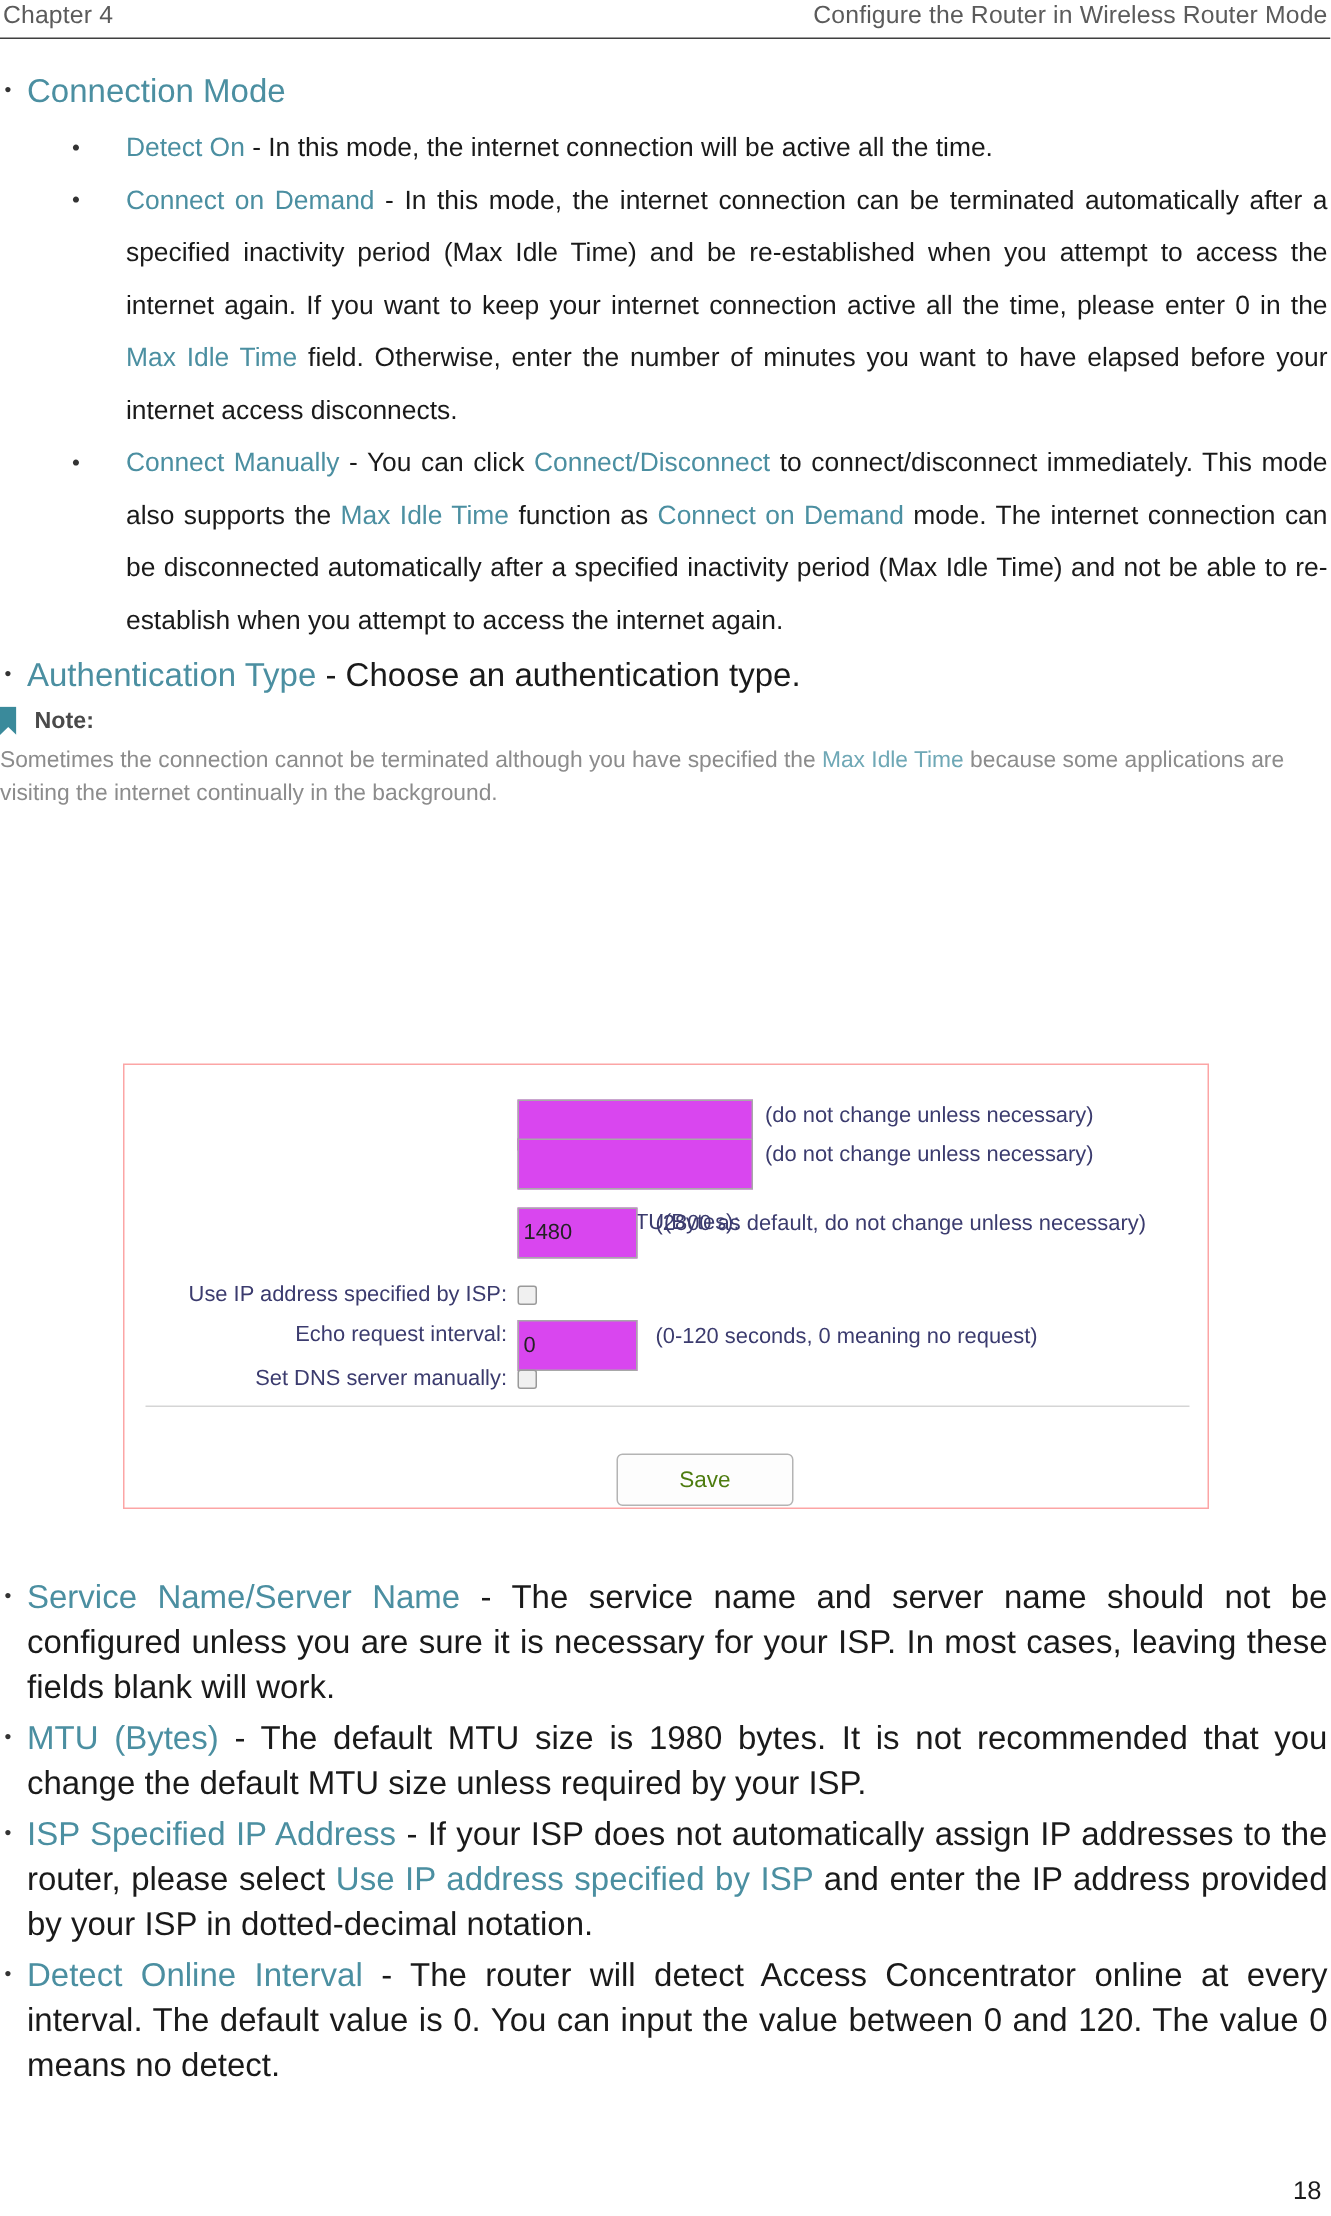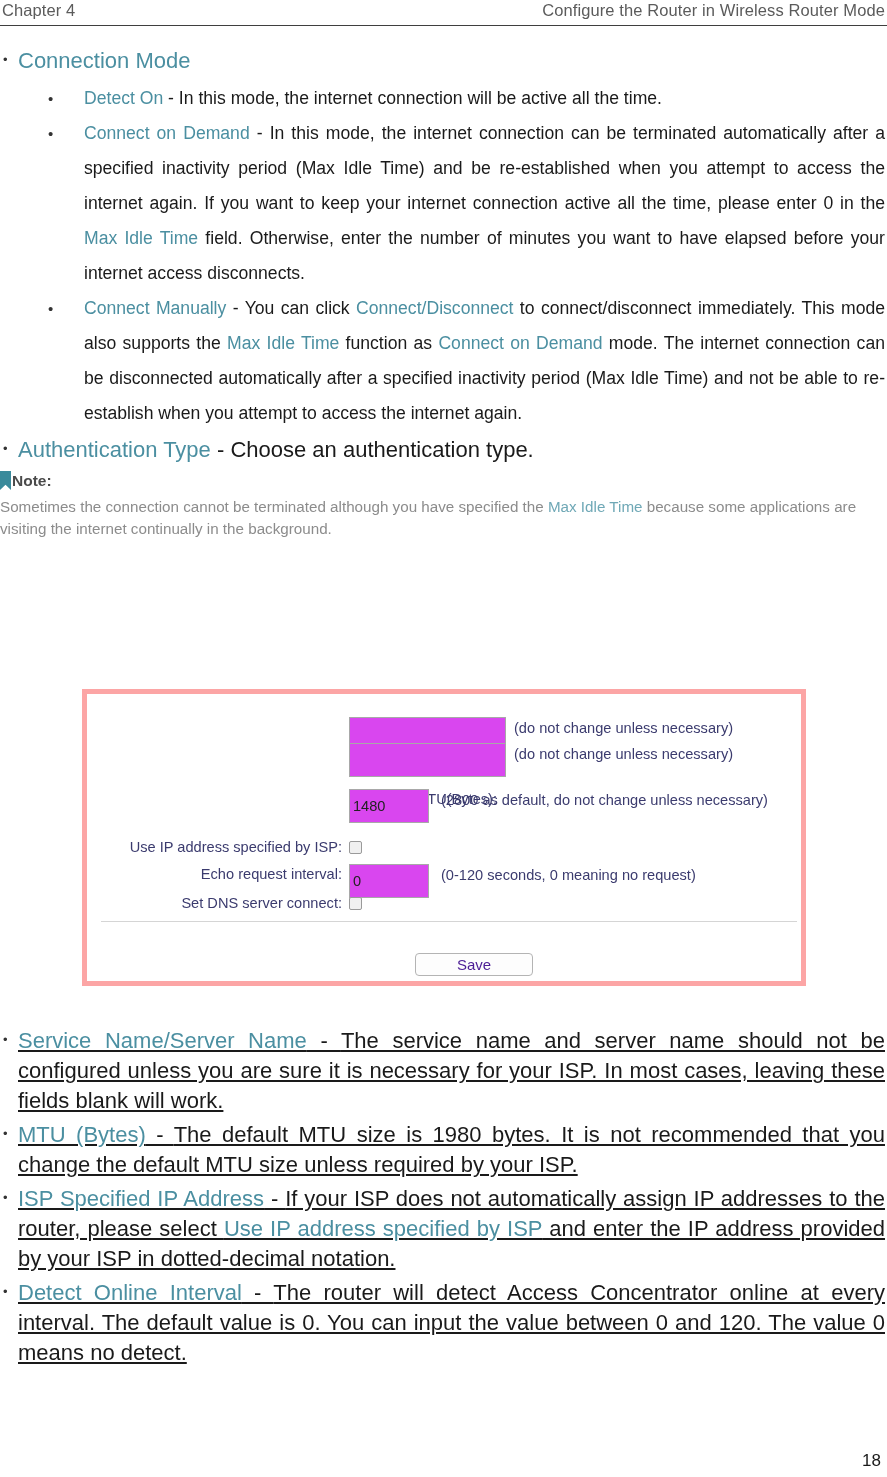--- a/index.html
+++ b/index.html
@@ -102,21 +102,21 @@
     top: 0;
     font-size: 15px;
     color: #333;
     line-height: 35px;
   }
 
   
   .note-head {
     display: flex;
     align-items: center;
-    gap: 1px;
+    gap: 12px;
     margin-top: 6px;
   }
   .note-icon {
     width: 11px;
     height: 19px;
     background: #3a8a9b;
     clip-path: polygon(0 0, 100% 0, 100% 100%, 50% 72%, 0 100%);
     flex: 0 0 auto;
   }
   .note-label {
@@ -137,24 +137,24 @@
     font-size: 17.6px;
     line-height: 30px;
     margin-top: 16px;
     color: #1a1a1a;
   }
 
   
   .panel {
     position: absolute;
     left: 82px;
-    top: 689px;
+    top: 709px;
     width: 724px;
     height: 297px;
-    border: 5px solid #fca5a5;
+    border: 1px solid #fca5a5;
     background: #ffffff;
     box-sizing: border-box;
     font-family: "Liberation Sans", sans-serif;
   }
   .panel-inner {
     position: relative;
     width: 100%;
     height: 100%;
   }
   .frow {
@@ -201,39 +201,38 @@
     top: 227px;
     width: 696px;
     height: 1px;
     background: #d5d5d5;
   }
   .save-btn {
     position: absolute;
     left: 328px;
     top: 259px;
     width: 118px;
-    height: 23px;
+    height: 35px;
     border: 1px solid #b4b4b4;
     border-radius: 4px;
     background: #fdfdfd;
     font-size: 15px;
-    color: #4c1d95;
+    color: #4d7c0f;
     display: flex;
     align-items: center;
     justify-content: center;
     box-sizing: border-box;
   }
 
   
   .lower {
     position: absolute;
-    top: 1026px;
+    top: 1050px;
     left: 0;
     width: 887px;
-    text-decoration: underline;
   }
 
   
   .pagenum {
     position: absolute;
     right: 6px;
     bottom: 6px;
     font-size: 17px;
     color: #1a1a1a;
   }
@@ -308,21 +307,21 @@
       </div>
       <span class="fcheck" style="position:absolute; left:262px; top:147px;"></span>
 
       <div class="frow" style="left:0; top:172px; width:255px; justify-content:flex-end;">
         <span class="flabel">Echo request interval:</span>
       </div>
       <div class="finput" style="position:absolute; left:262px; top:170px; width:80px;">0</div>
       <span class="fhint" style="position:absolute; left:348px; top:173px;">(0-120 seconds, 0 meaning no request)</span>
 
       <div class="frow" style="left:0; top:201px; width:255px; justify-content:flex-end;">
-        <span class="flabel">Set DNS server connect:</span>
+        <span class="flabel">Set DNS server manually:</span>
       </div>
       <span class="fcheck" style="position:absolute; left:262px; top:203px;"></span>
 
       <div class="panel-divider"></div>
 
       <div class="save-btn">Save</div>
     </div>
   </div>
 
   <div class="lower">

